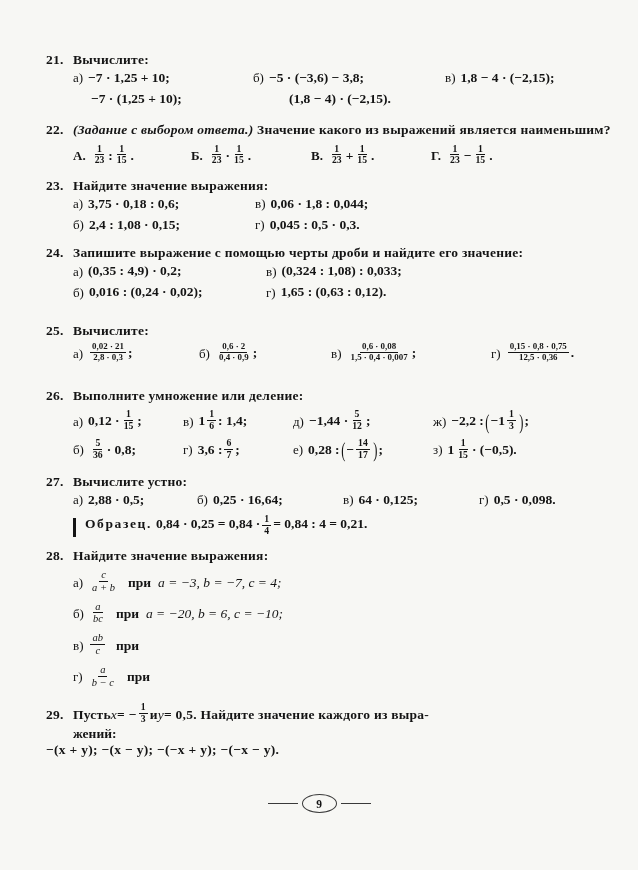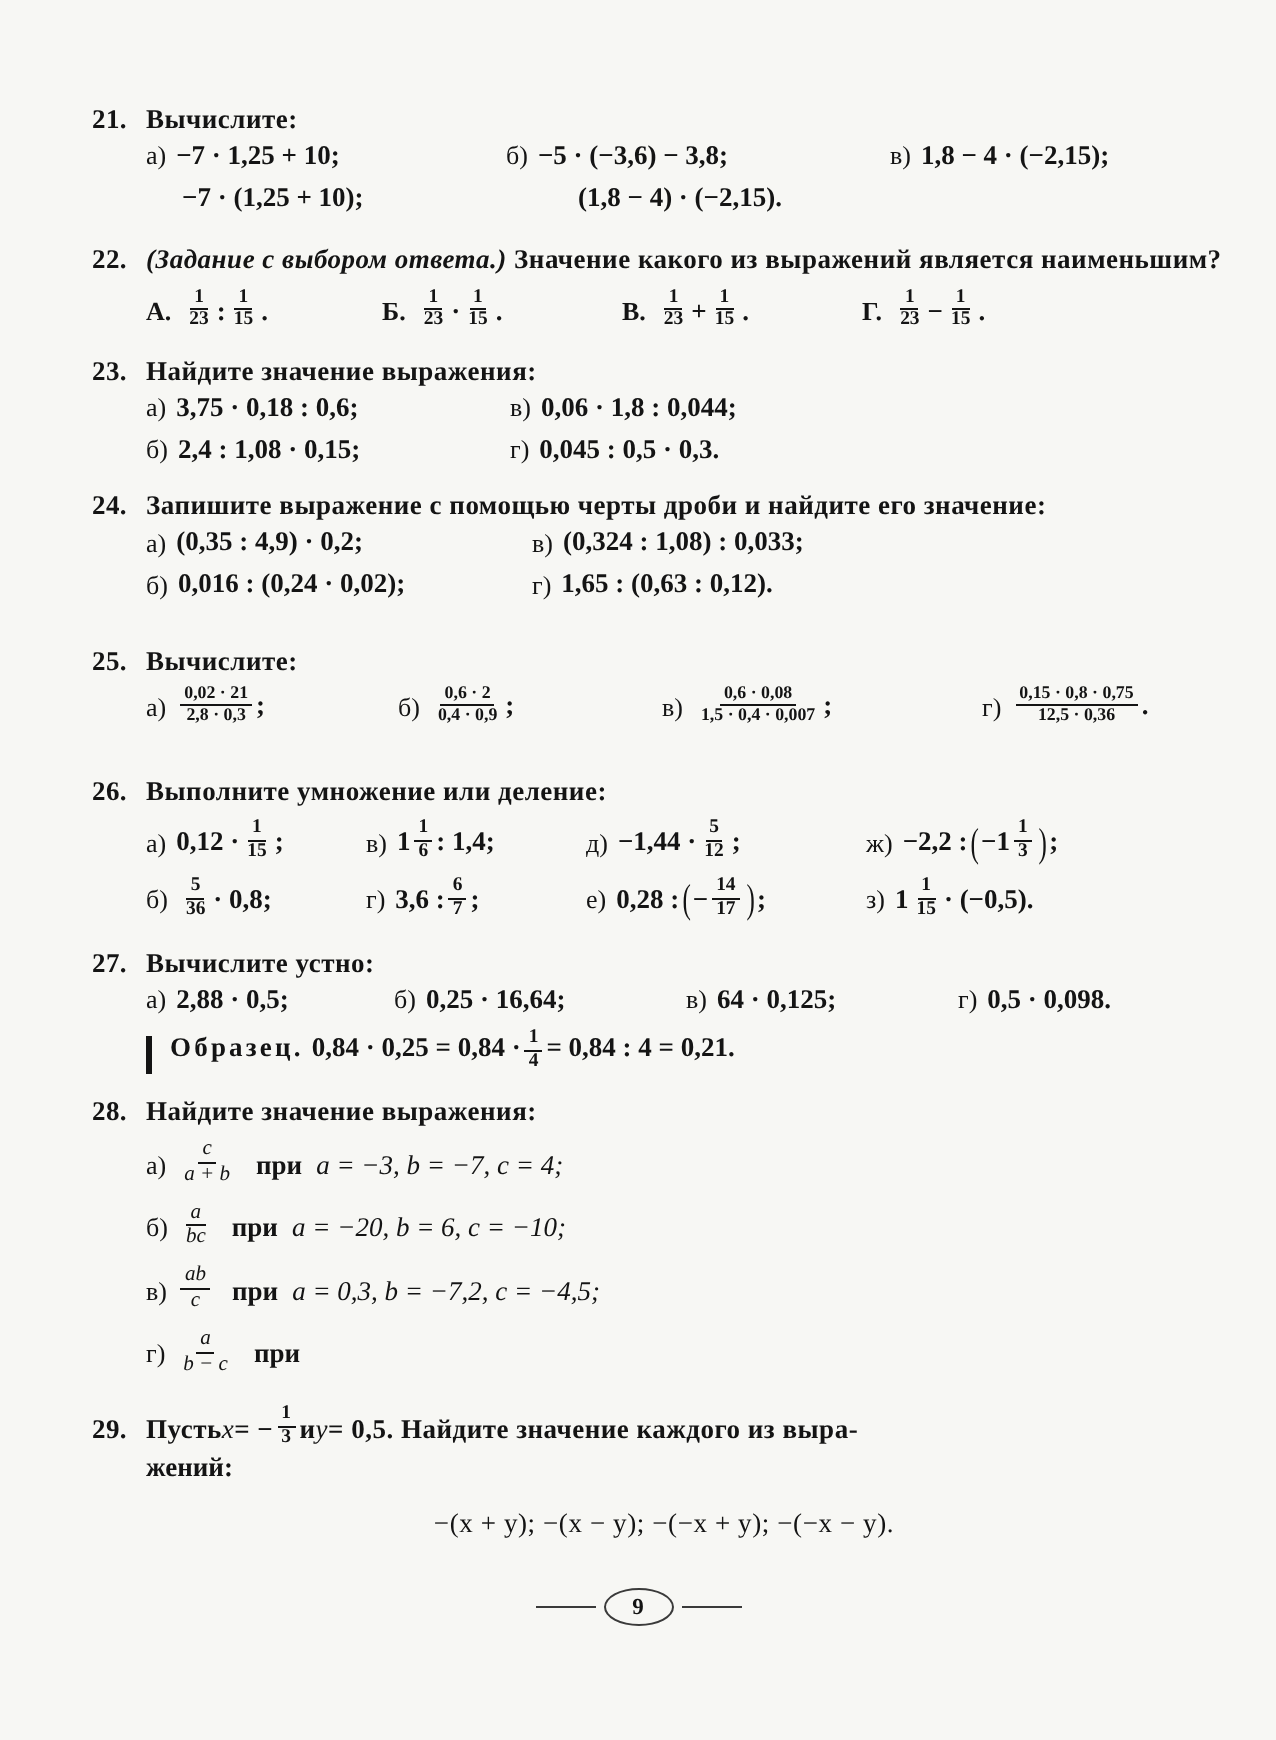--- a/index.html
+++ b/index.html
@@ -148,24 +148,23 @@
     align-items: center;
     margin-bottom: 7px;
     font-size: 13.5px;
     font-weight: bold;
   }
   .var { font-style: italic; font-weight: normal; text-align: center; }
   .pri { font-weight: bold; margin: 0 7px 0 9px; }
 
   
   .expr-line {
-    text-align: center;
-    font-size: 13.5px;
-    font-weight: normal;
-    margin-top: 12px;
+    font-size: 13.5px;
+    font-weight: bold;
+    margin-top: 0;
     letter-spacing: .3px;
   }
 
   
   .footer {
     position: absolute;
     left: 0;
     right: 0;
     bottom: 57px;
     display: flex;
@@ -547,21 +546,20 @@
         <span class="pri">при</span>
         <span class="var">a = −20,  b = 6,  c = −10;</span>
       </div>
       <div class="row28">
         <span class="lbl">в)</span>
         <span class="frac vars">
             <span class="num">ab</span>
             <span class="den">c</span>
           </span>
         <span class="pri">при</span>
-        <span class="var">a = 0,3,  b = −7,2,  c = −4,5;</span>
       </div>
       <div class="row28">
         <span class="lbl">г)</span>
         <span class="frac vars">
             <span class="num">a</span>
             <span class="den">b − c</span>
           </span>
         <span class="pri">при</span>
       </div>
     </div>

